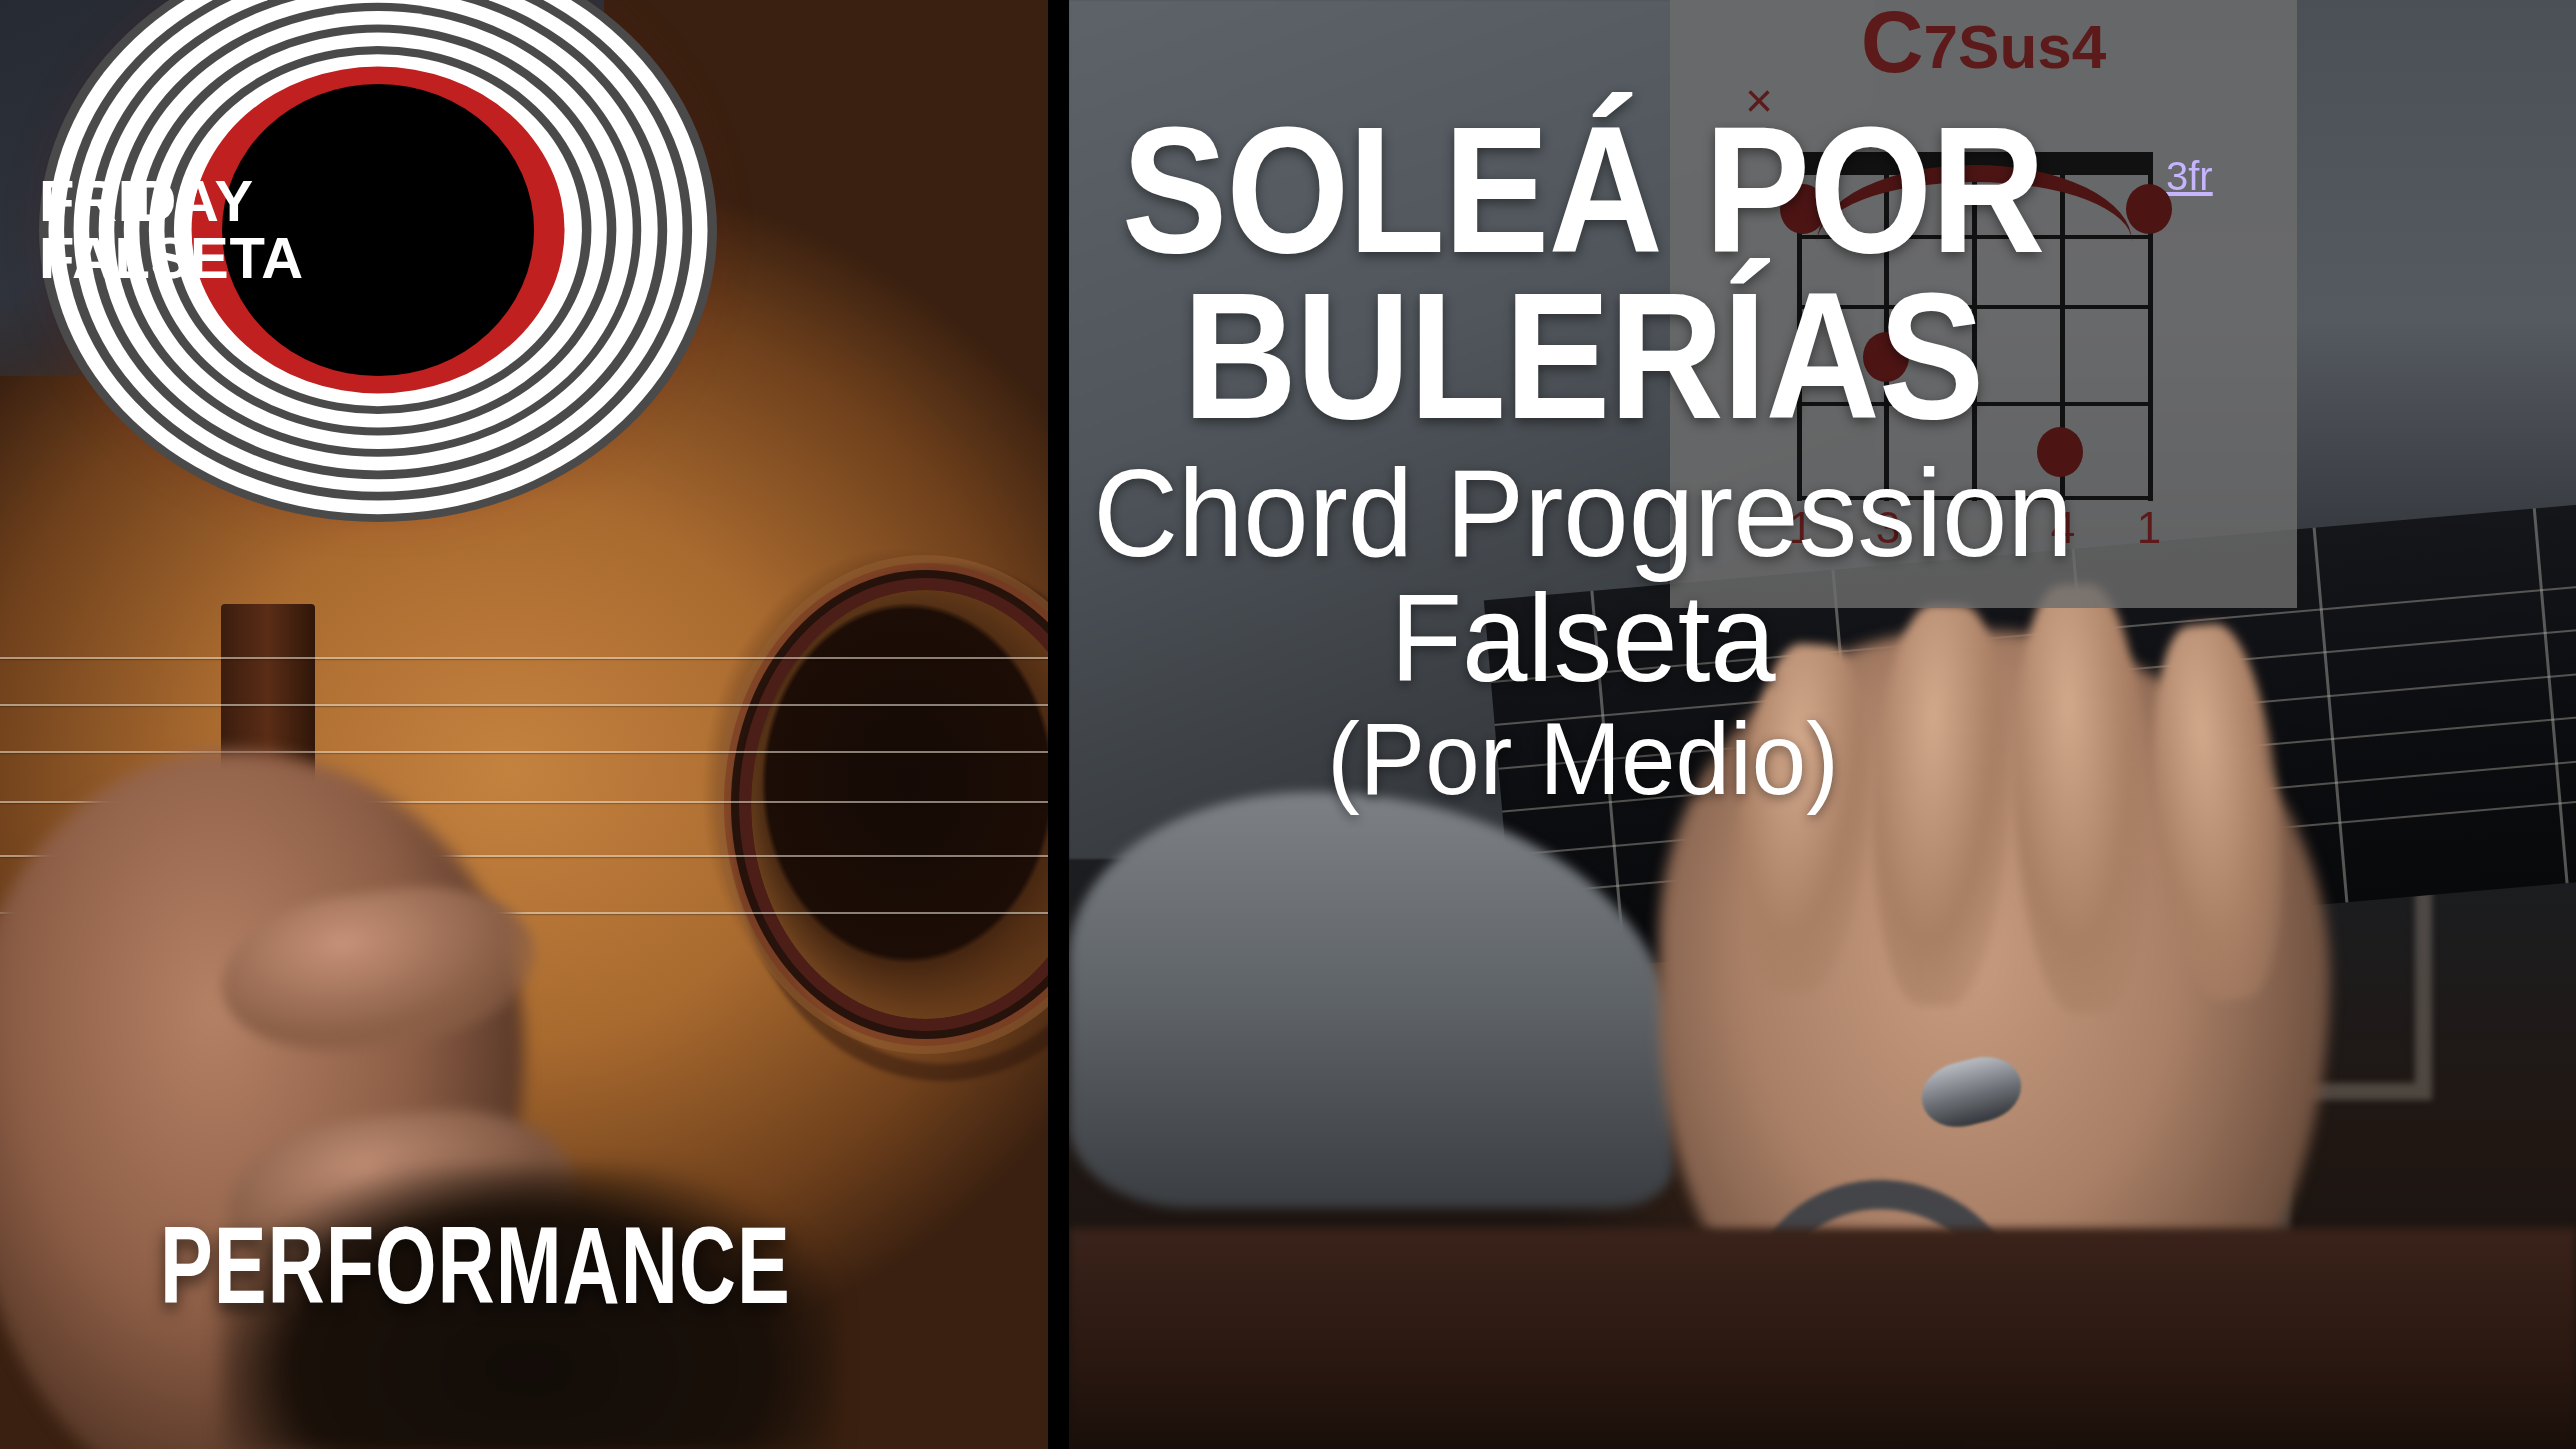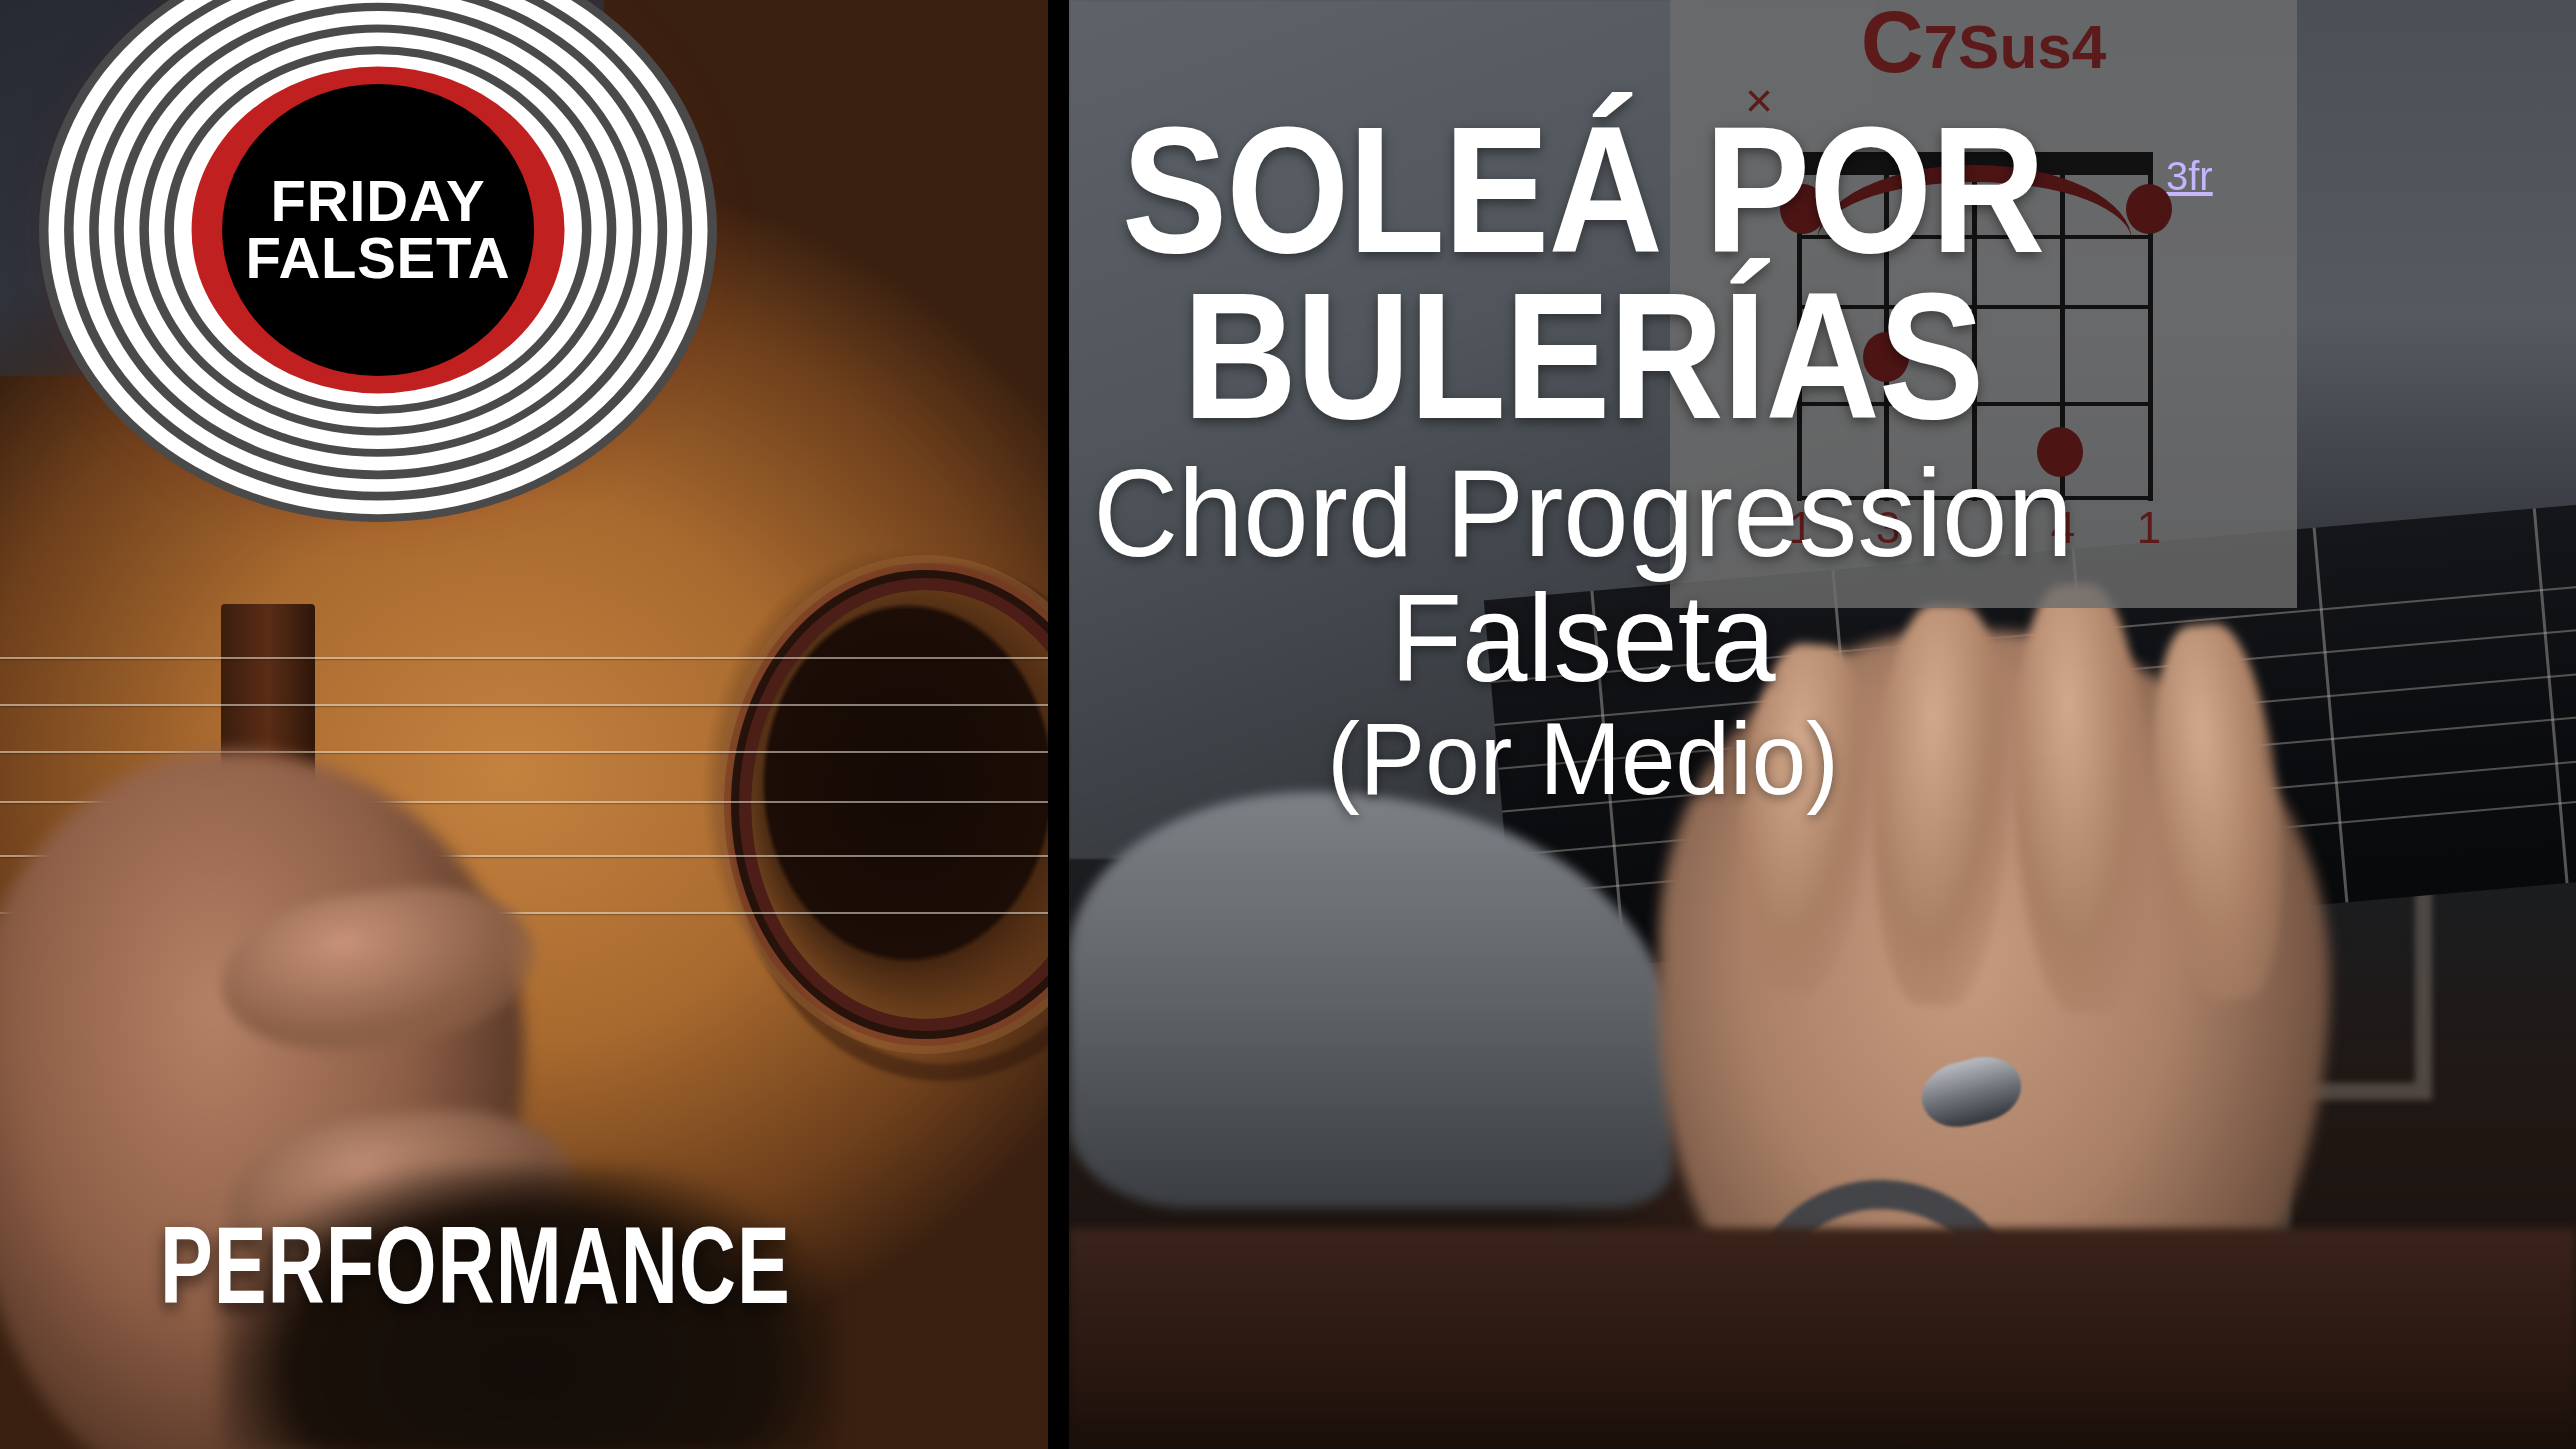--- a/index.html
+++ b/index.html
@@ -79,21 +79,21 @@
     background:linear-gradient(180deg,#3a231a 0%,#2a1811 60%,#1a0f0a 100%);filter:blur(4px);}
   
   .logo-wrap{position:absolute;left:39px;top:-62px;width:678px;height:584px;}
   .logo-glow{position:absolute;left:0;top:0;width:678px;height:584px;border-radius:50%;
     background:radial-gradient(ellipse at 50% 50%, rgba(205,32,34,.92) 0%, rgba(168,26,28,.72) 38%, rgba(120,18,20,.38) 58%, rgba(90,14,16,0) 74%);
     filter:blur(19px);}
   .ring-el{position:absolute;border-radius:50%;left:50%;top:50%;transform:translate(-50%,-50%);}
   .logo-core{position:absolute;left:50%;top:50%;transform:translate(-50%,-50%);
     width:46%;height:50%;border-radius:50%;background:#000;}
   .logo-text{position:absolute;left:50%;top:50%;transform:translate(-50%,-50%);
-    text-align:center;color:#fff;line-height:.98;width:100%;}
+    text-align:left;color:#fff;line-height:.98;width:100%;}
   .logo-text span{display:block;font-weight:700;letter-spacing:0.7px;}
   .lt1{font-size:58px;}
   .lt2{font-size:58px;}
   
   .chord-panel{position:absolute;left:1670px;top:-9.4px;width:627px;height:617px;background:rgba(108,108,108,.82);}
   .chord-name{position:absolute;left:0;top:1.3px;width:100%;text-align:center;color:#5c1a1a;font-weight:600;}
   .chord-name .root{font-size:87px;vertical-align:-4px;}
   .chord-name .ext{font-size:62px;}
   .fretgrid{position:absolute;left:127px;top:161px;width:356px;height:349px;}
   .nut{position:absolute;left:0;top:0;width:100%;height:23px;background:#111;}

